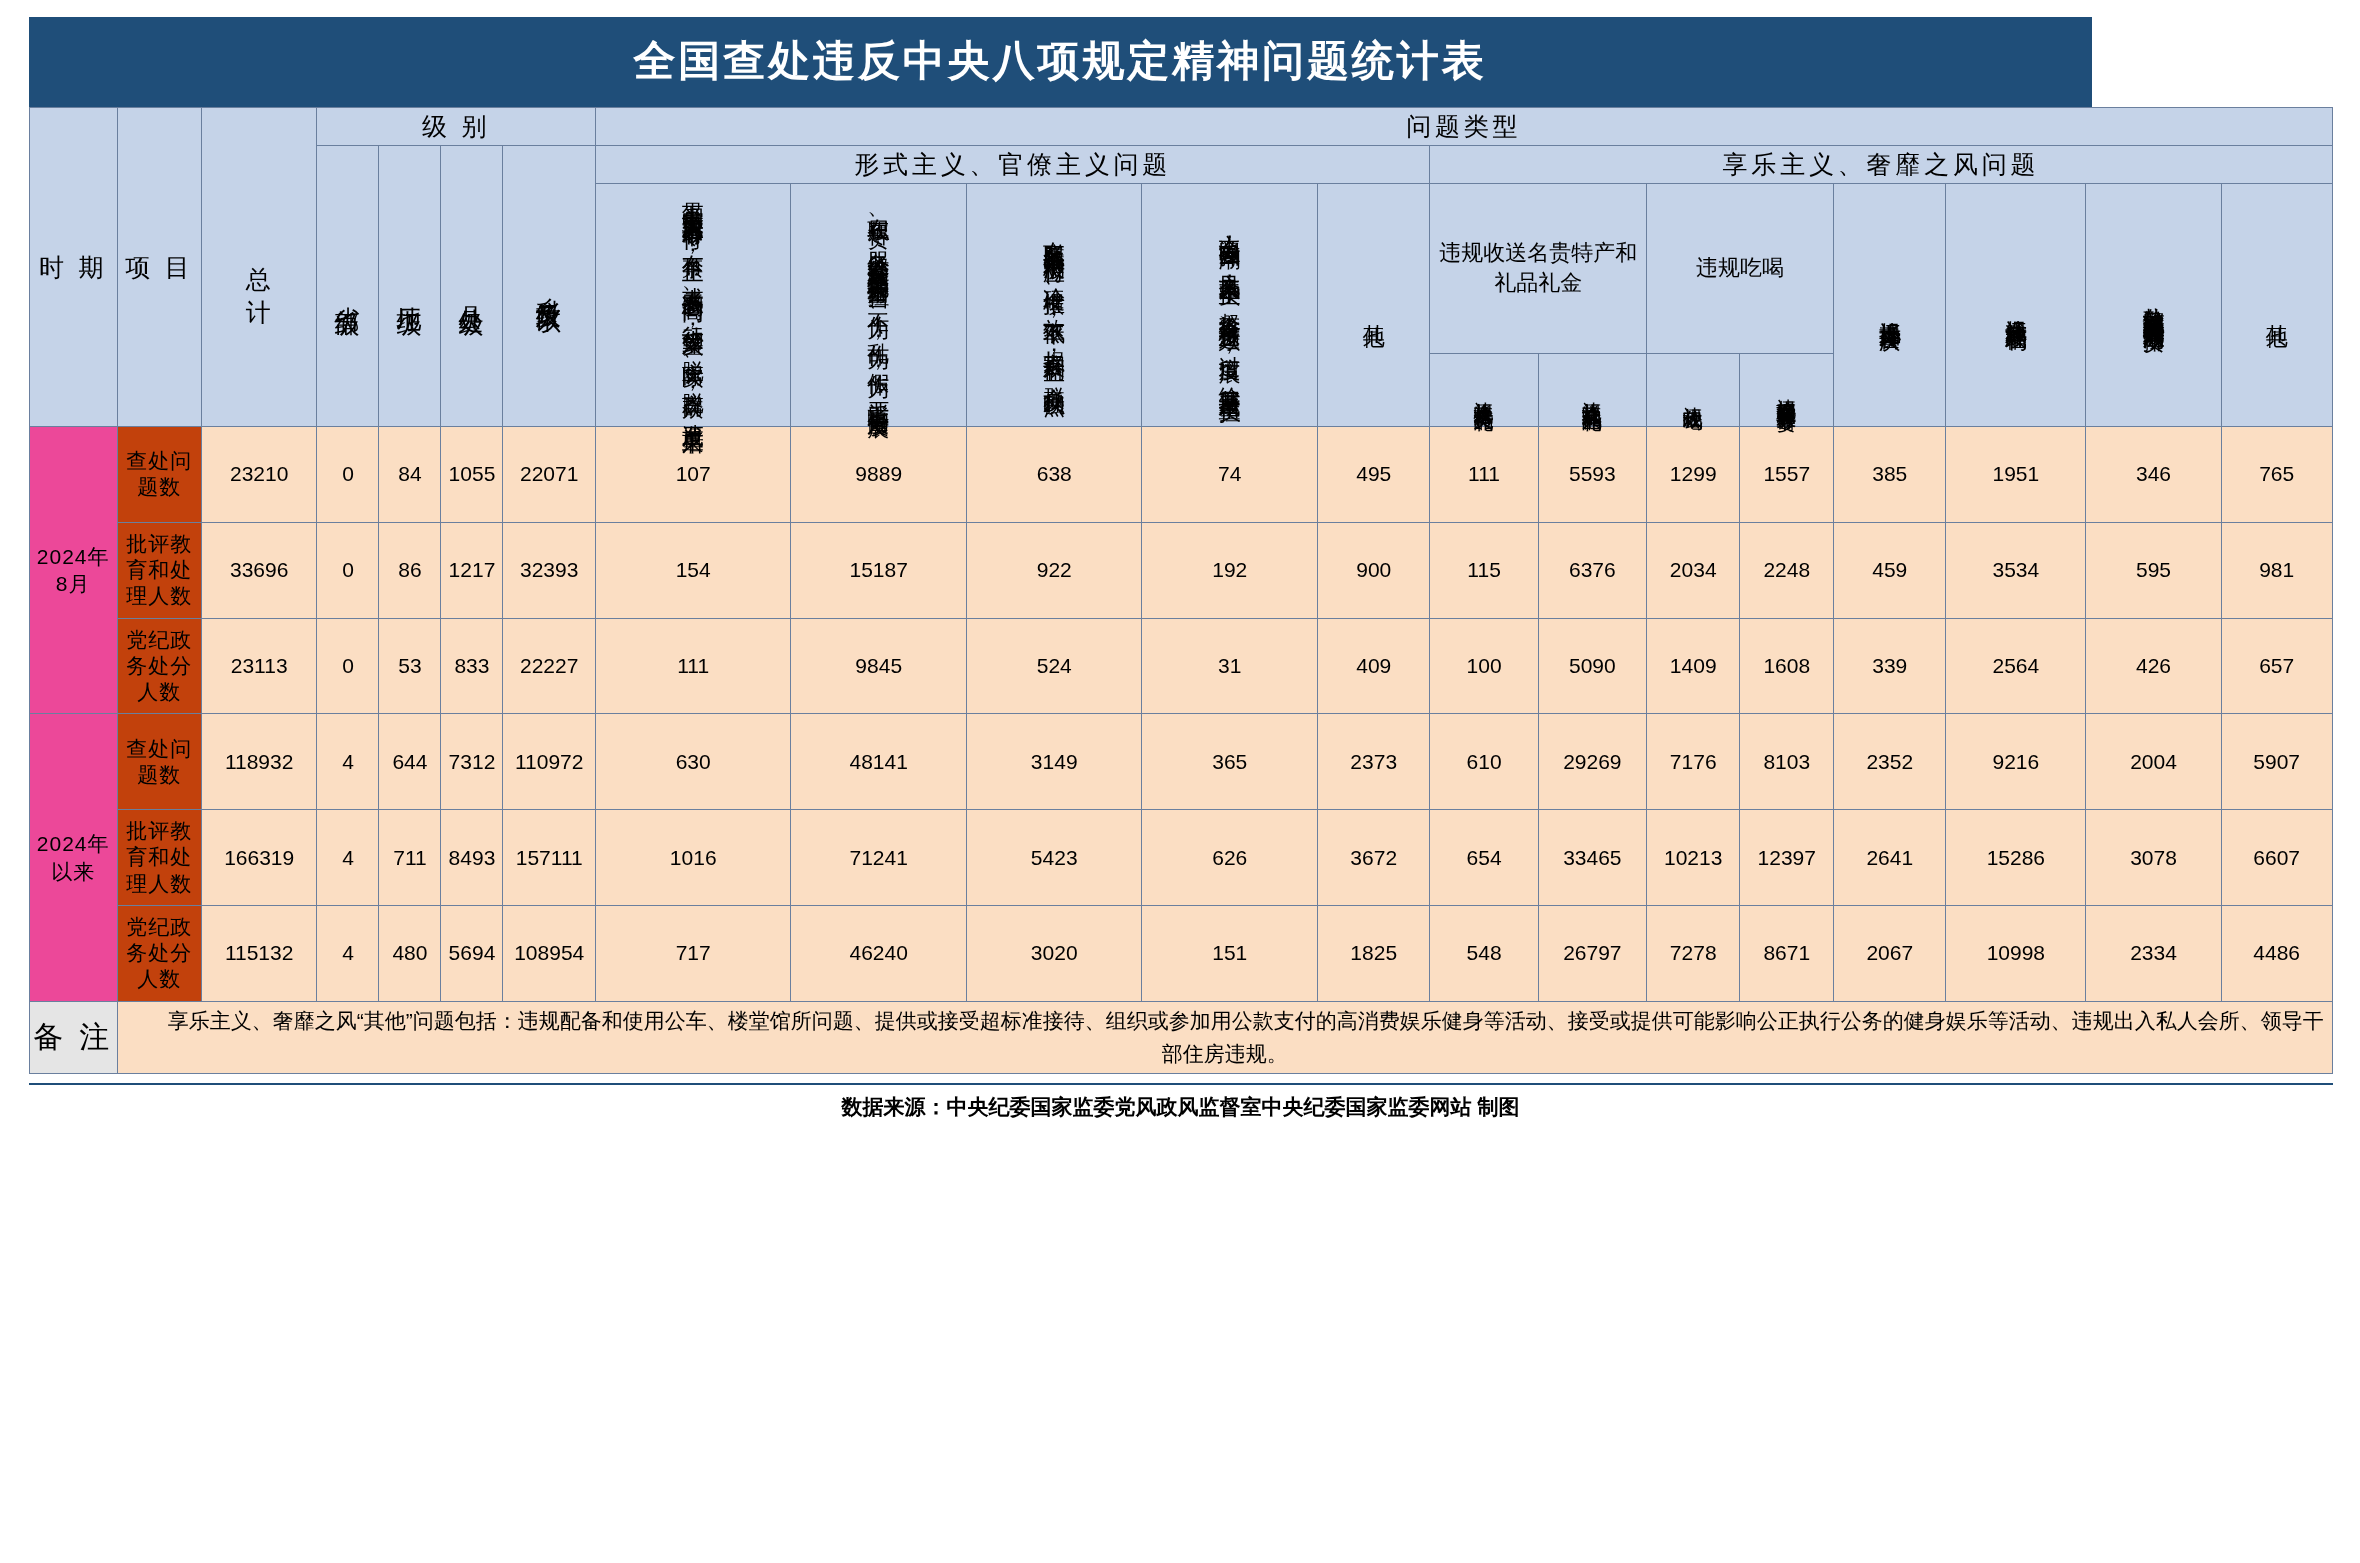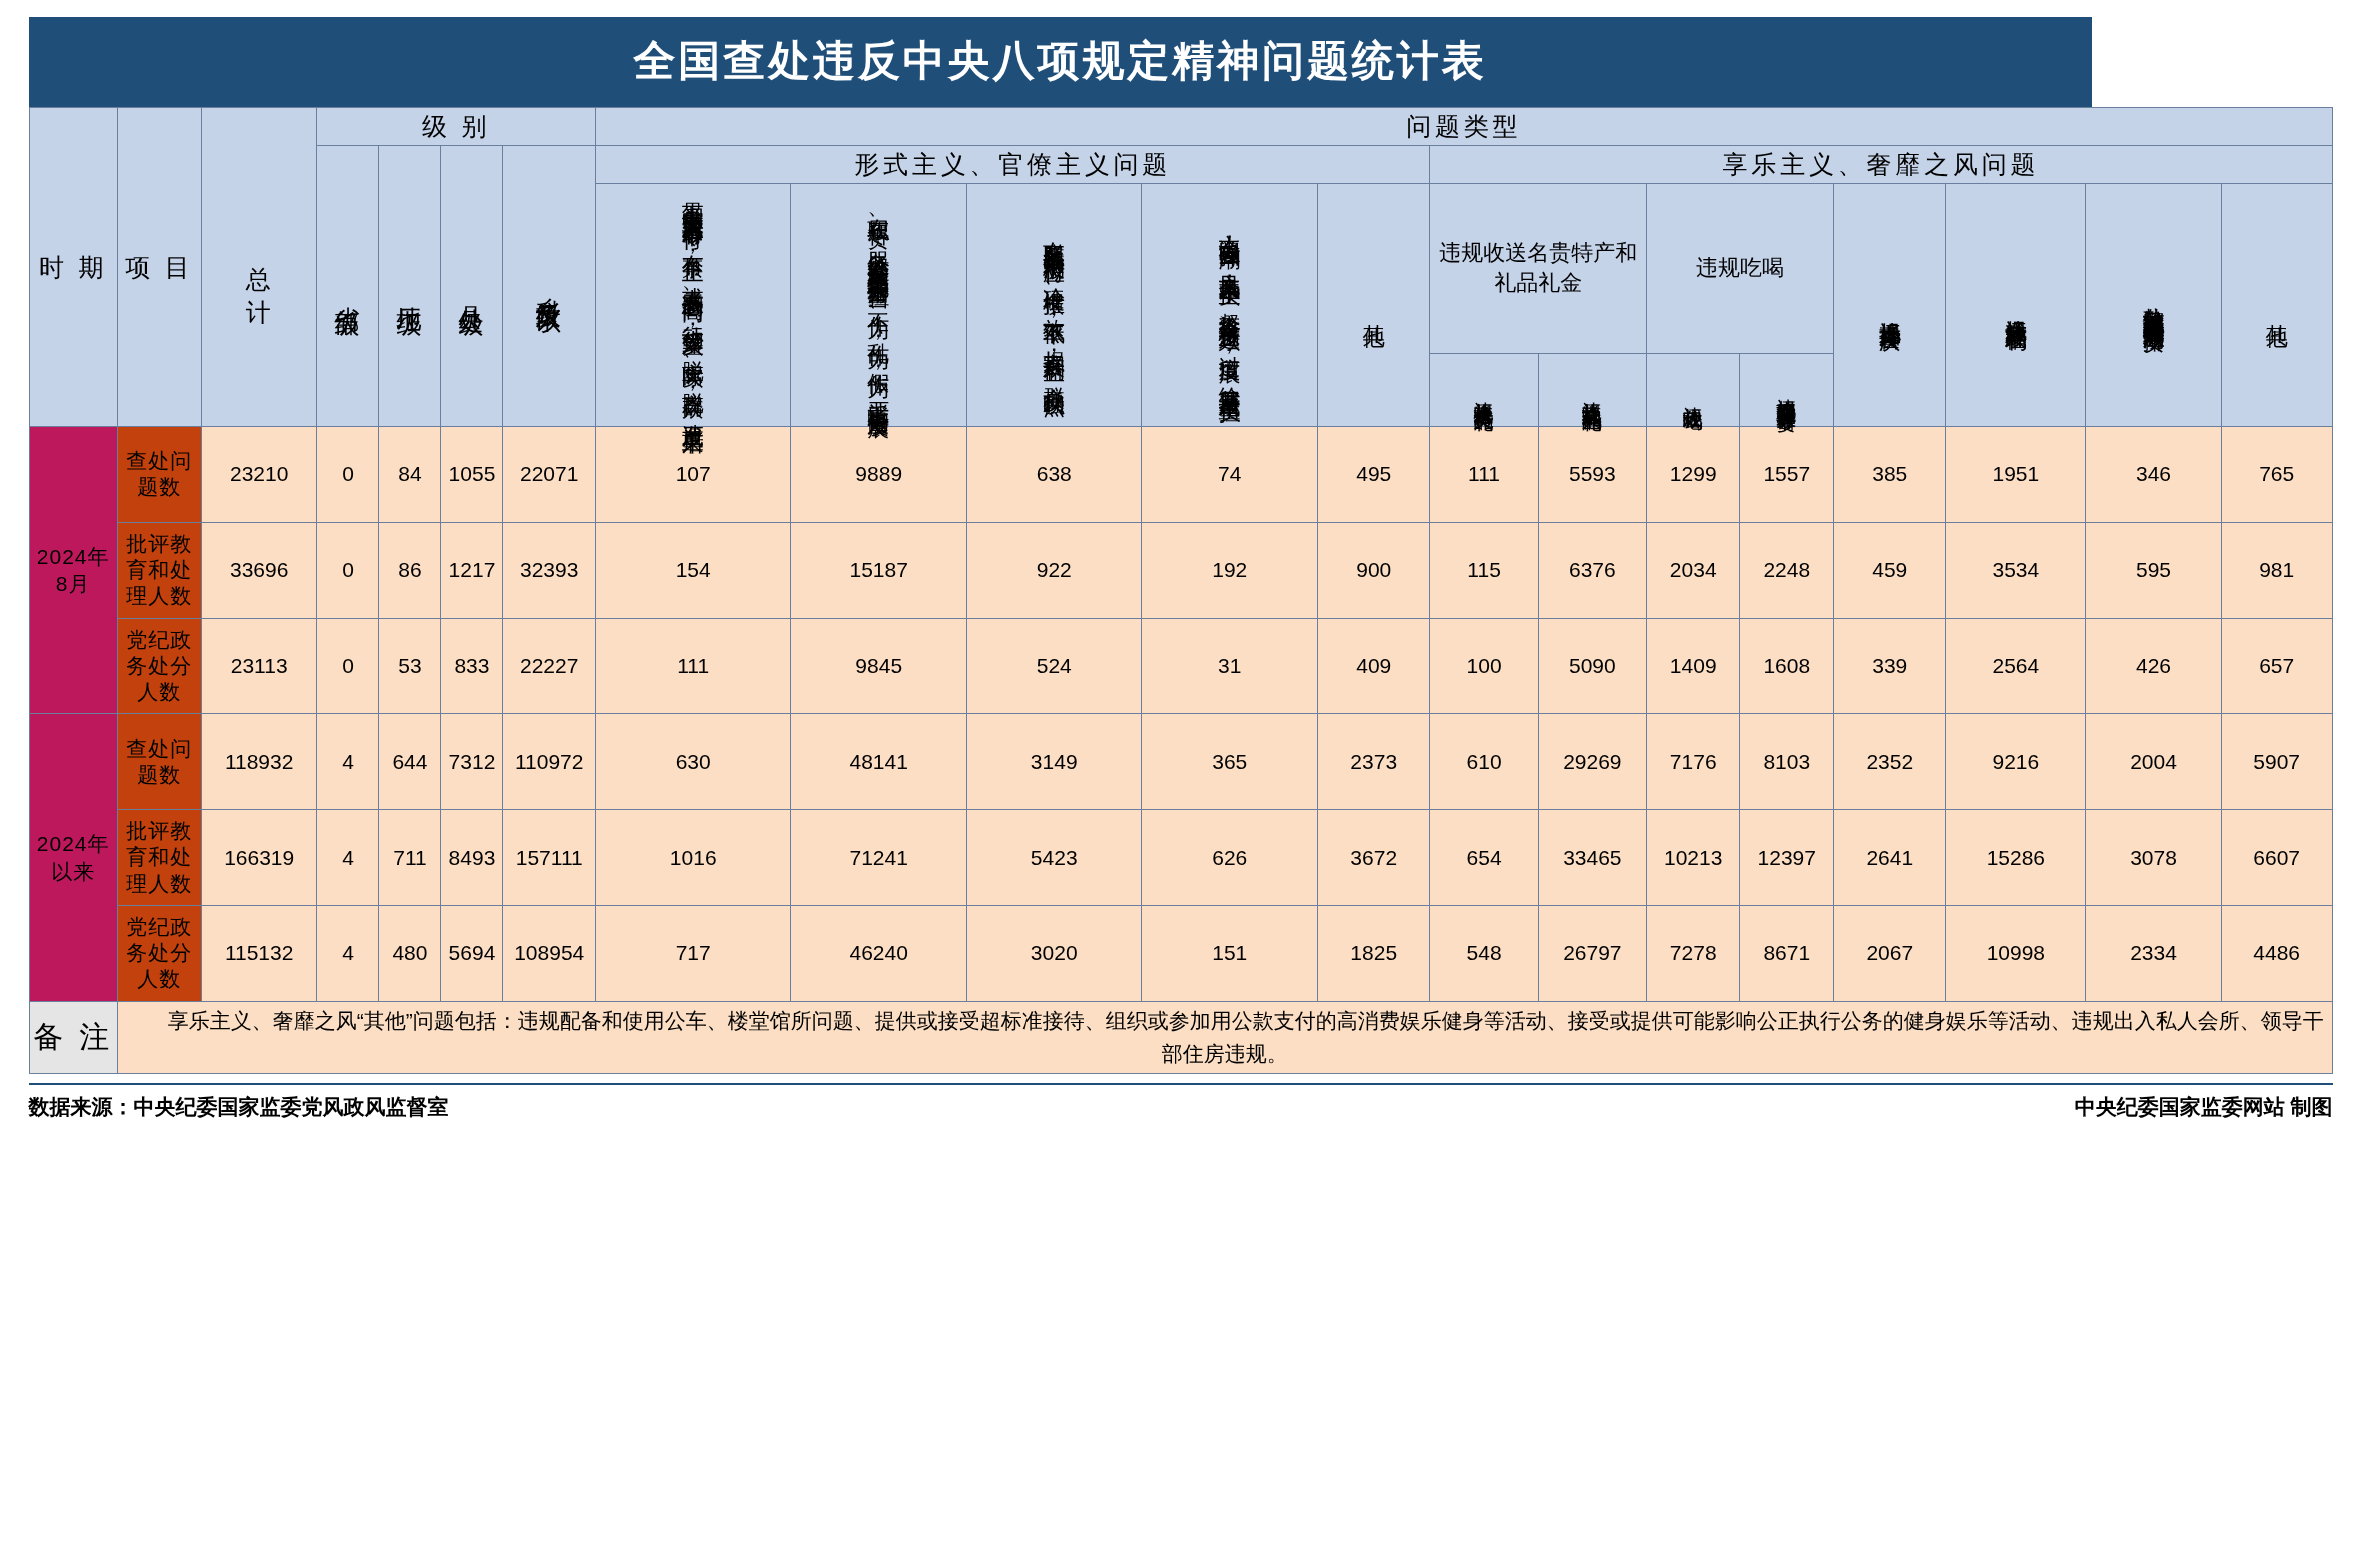--- a/index.html
+++ b/index.html
@@ -78,21 +78,21 @@
     display: inline-block;
     max-height: 276px;
   }
   .rowlabel {
     background: #c2410c;
     font-size: 21px;
     line-height: 1.25;
     letter-spacing: 1px;
   }
   .periodcell {
-    background: #be185d;
+    background: #ec4899;
     font-size: 21px;
     line-height: 1.3;
     letter-spacing: 1px;
   }
   .datacell {
     background: #fbdec3;
     font-size: 21px;
     height: 91px;
   }
   .noteheader {
@@ -110,21 +110,21 @@
   }
   .notebody p {
     margin: 0;
     text-indent: 42px;
   }
   .footer {
     margin-top: 9.5px;
     border-top: 2.9px solid #1f4e79;
     padding-top: 7.6px;
     display: flex;
-    justify-content: space-between;
+    justify-content: center;
     font-size: 21px;
     color: #000;
     font-weight: bold;
     width: 2304px;
   }
   .small-head { font-size: 20px; }
 </style>
 </head>
 <body>
 

